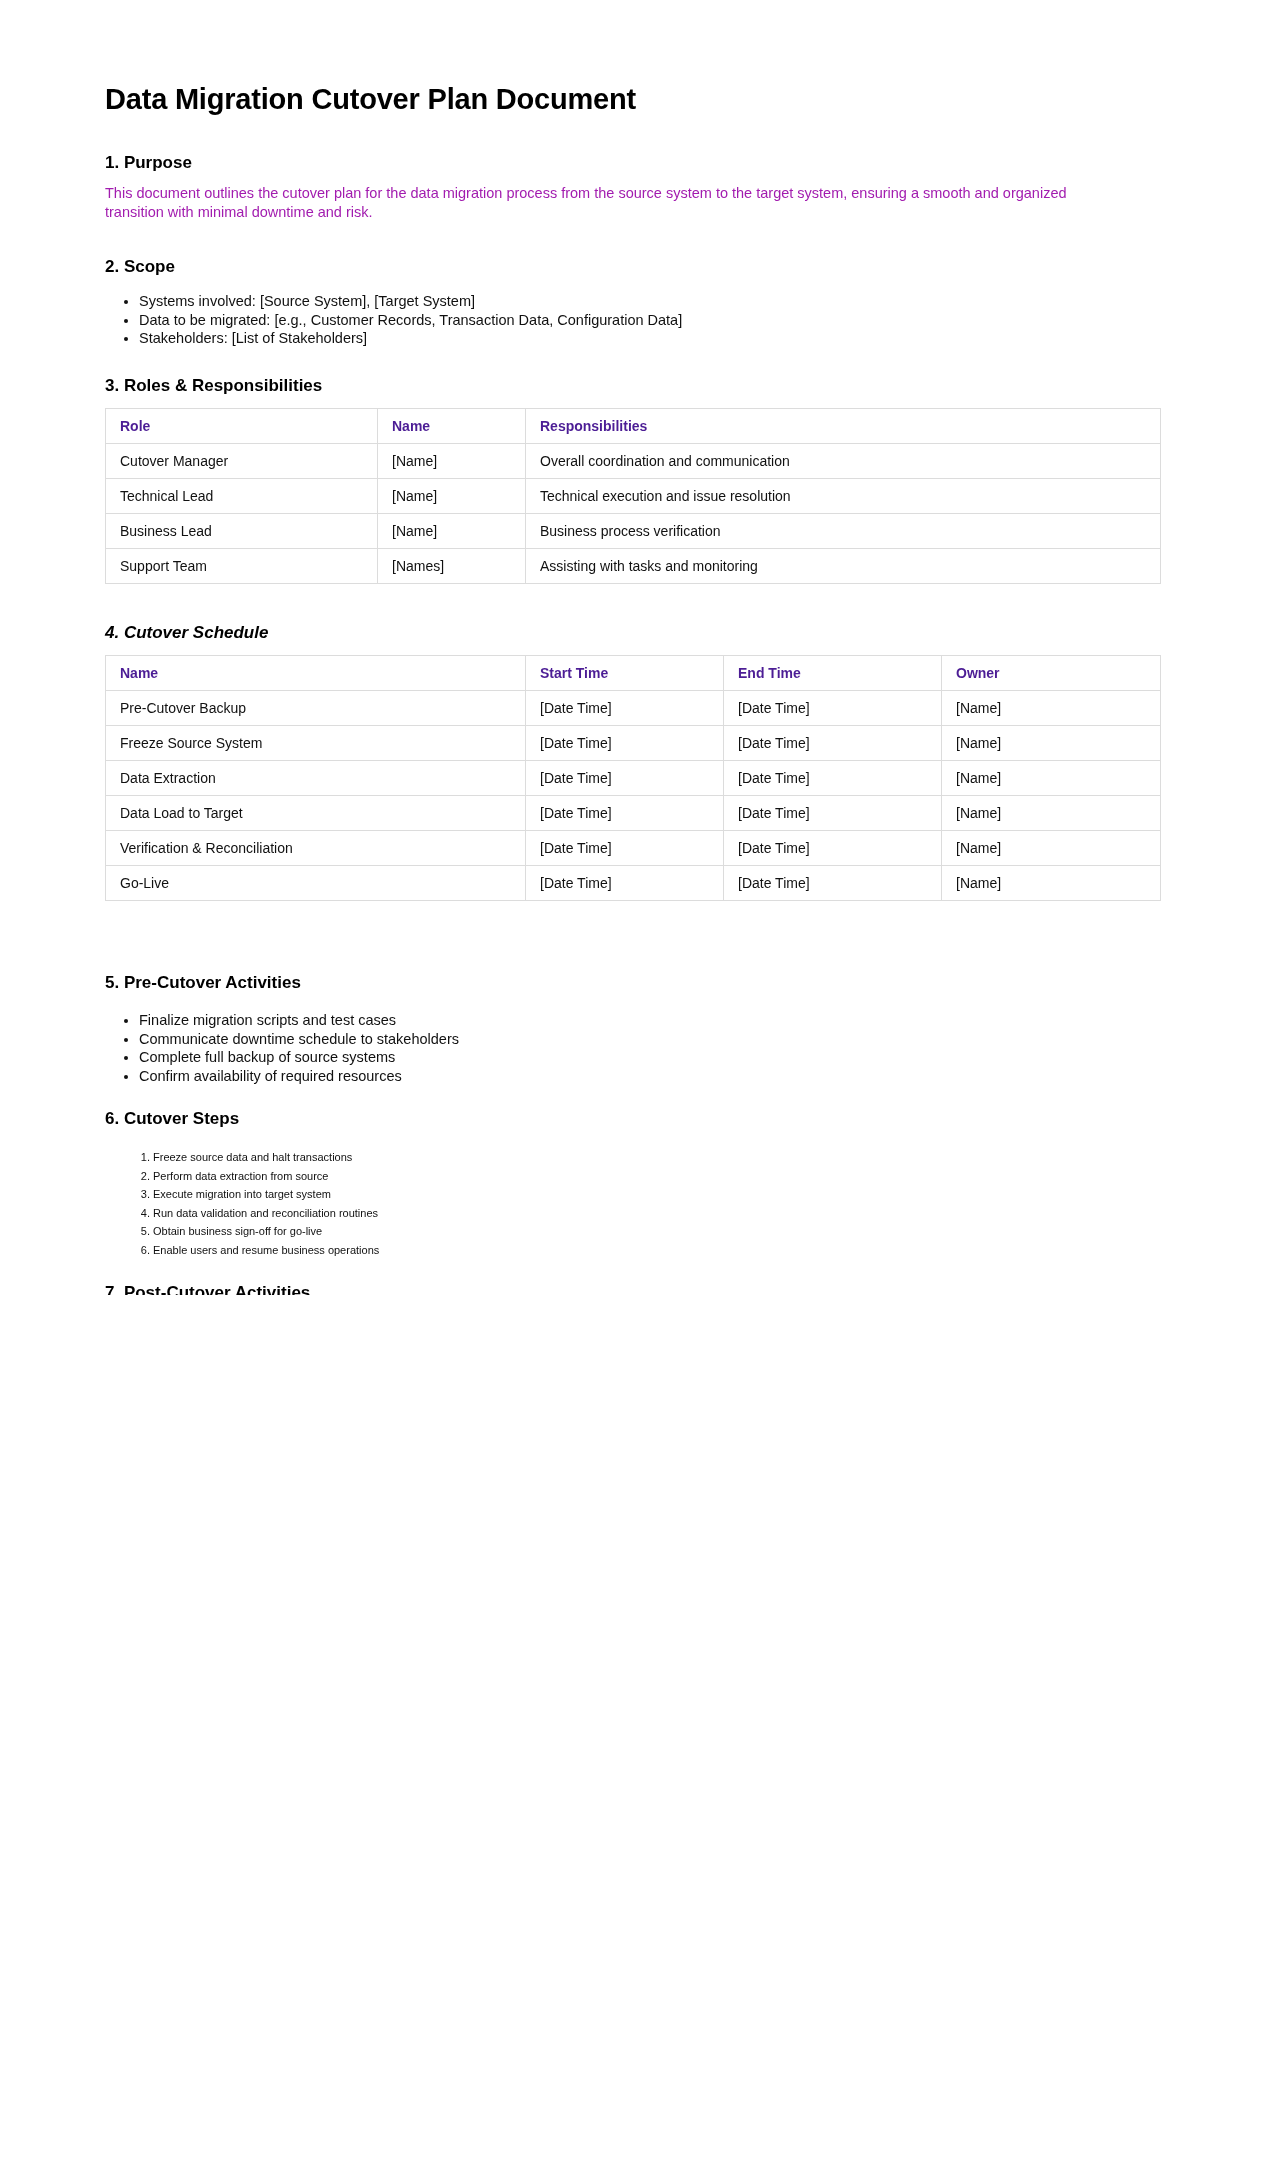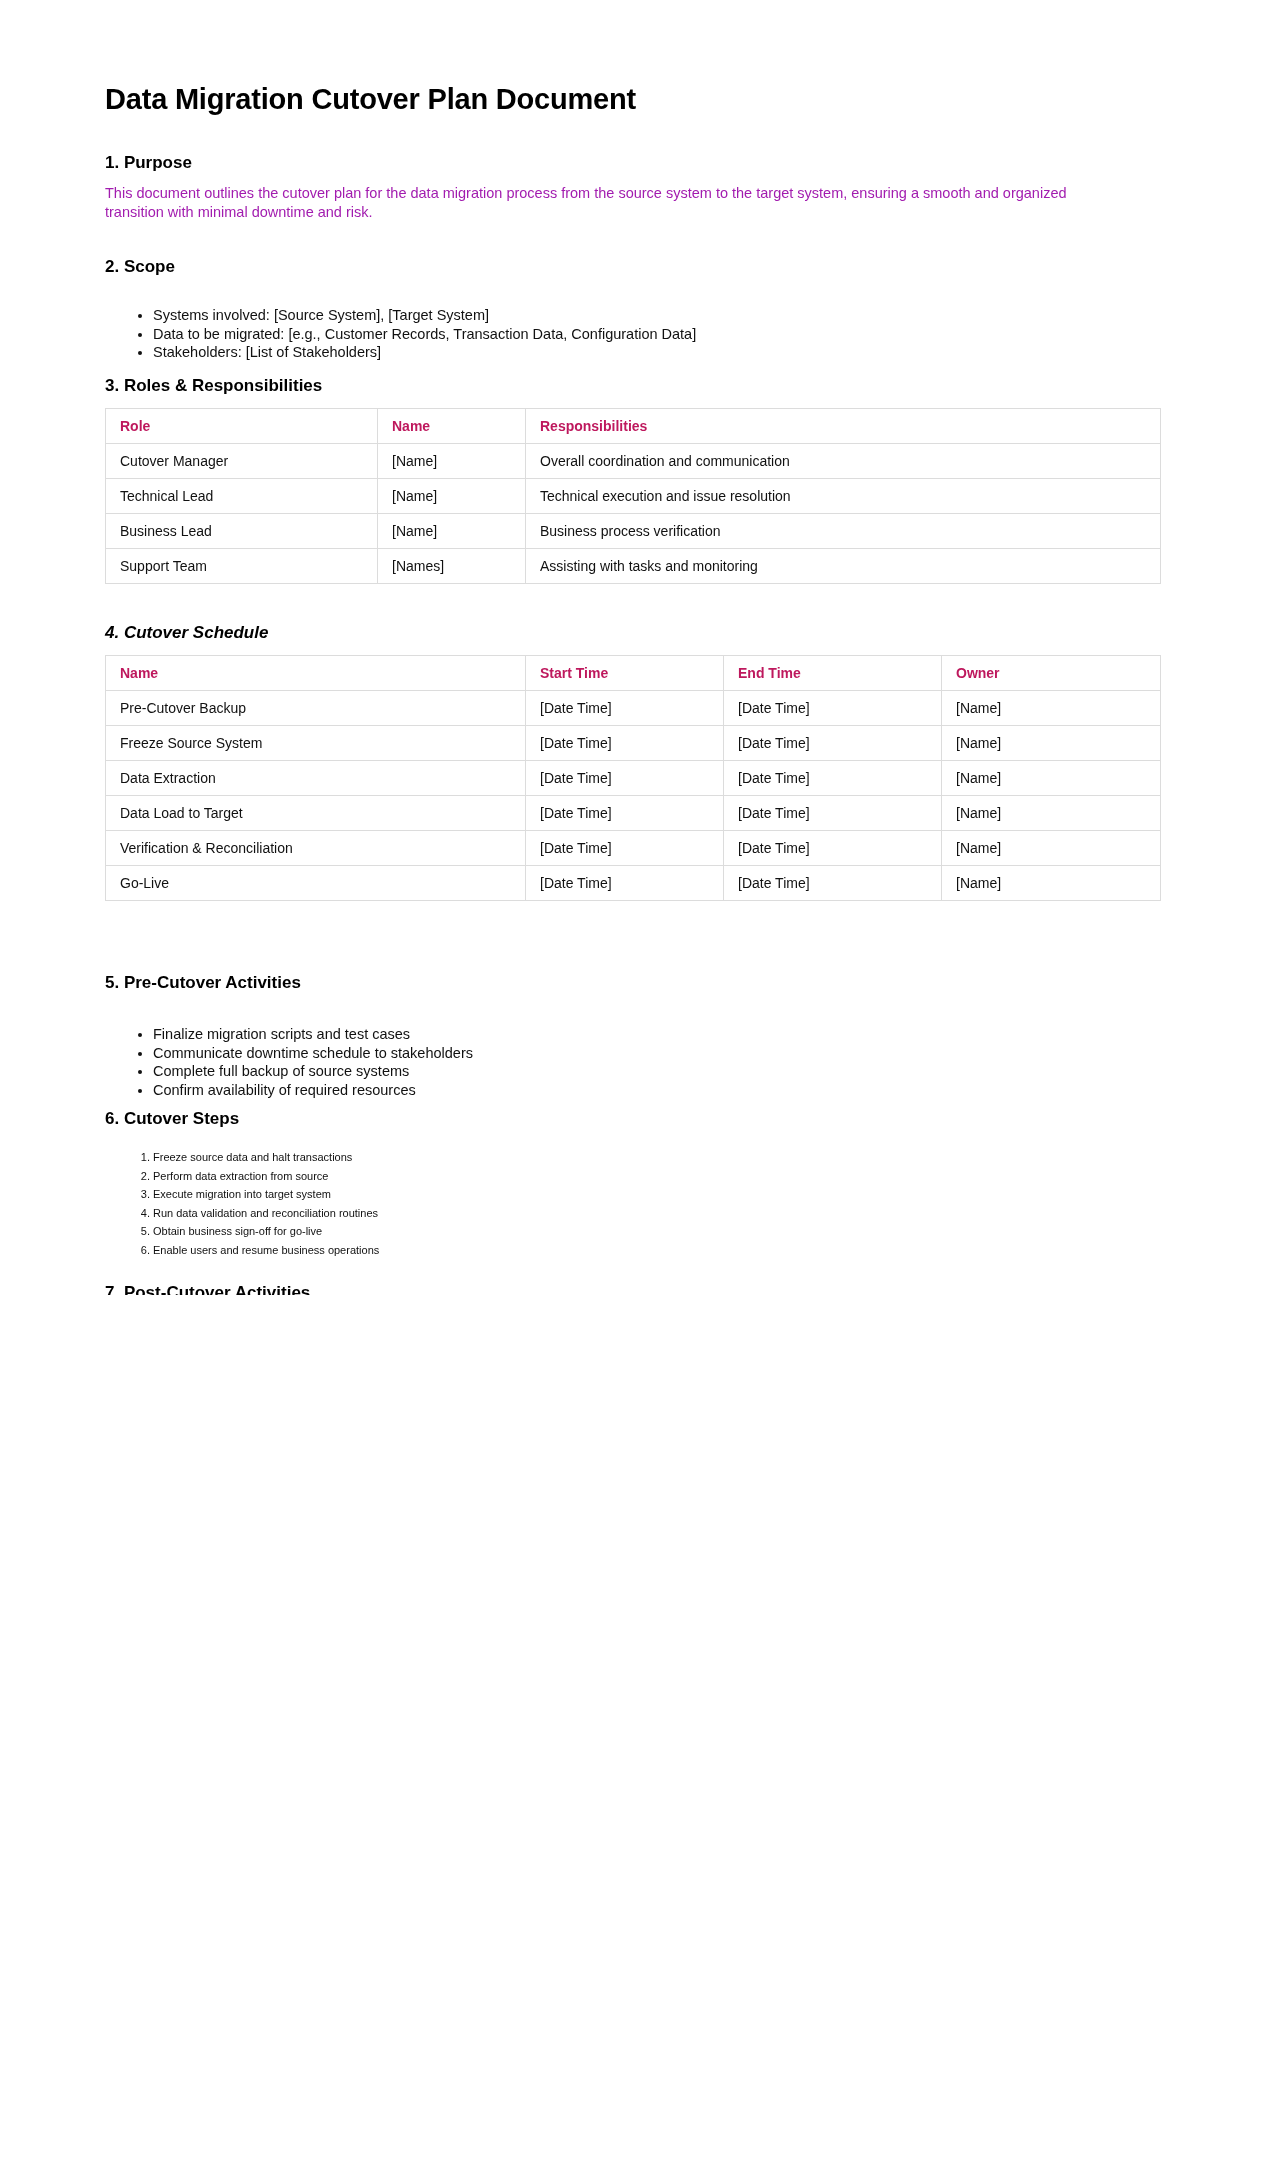--- a/index.html
+++ b/index.html
@@ -59,21 +59,21 @@
     line-height: 22px;
   }
   p.body-text {
     font-size: 14.5px;
     line-height: 19px;
     margin: 0;
     padding: 0;
     color: #a21caf;
   }
   ul.bullets {
-    margin: 18px;
+    margin: 4px;
     padding: 0 0 0 30px;
     list-style-type: disc;
   }
   ul.bullets li {
     font-size: 14.5px;
     line-height: 18.5px;
     margin: 0;
     padding: 0;
     color: #111111;
   }
@@ -102,21 +102,21 @@
     vertical-align: middle;
     font-size: 14px;
     padding: 9px 14px;
     height: 14px;
     color: #111111;
     overflow: hidden;
     white-space: nowrap;
   }
   table.doc-table th {
     font-weight: bold;
-    color: #be185d;
+    color: #4c1d95;
     margin-top: 21px;
   }
   
   table.roles-table col.c1 { width: 272px; }
   table.roles-table col.c2 { width: 148px; }
   table.roles-table col.c3 { width: 635px; }
   
   table.schedule-table col.c1 { width: 420px; }
   table.schedule-table col.c2 { width: 198px; }
   table.schedule-table col.c3 { width: 218px; }

